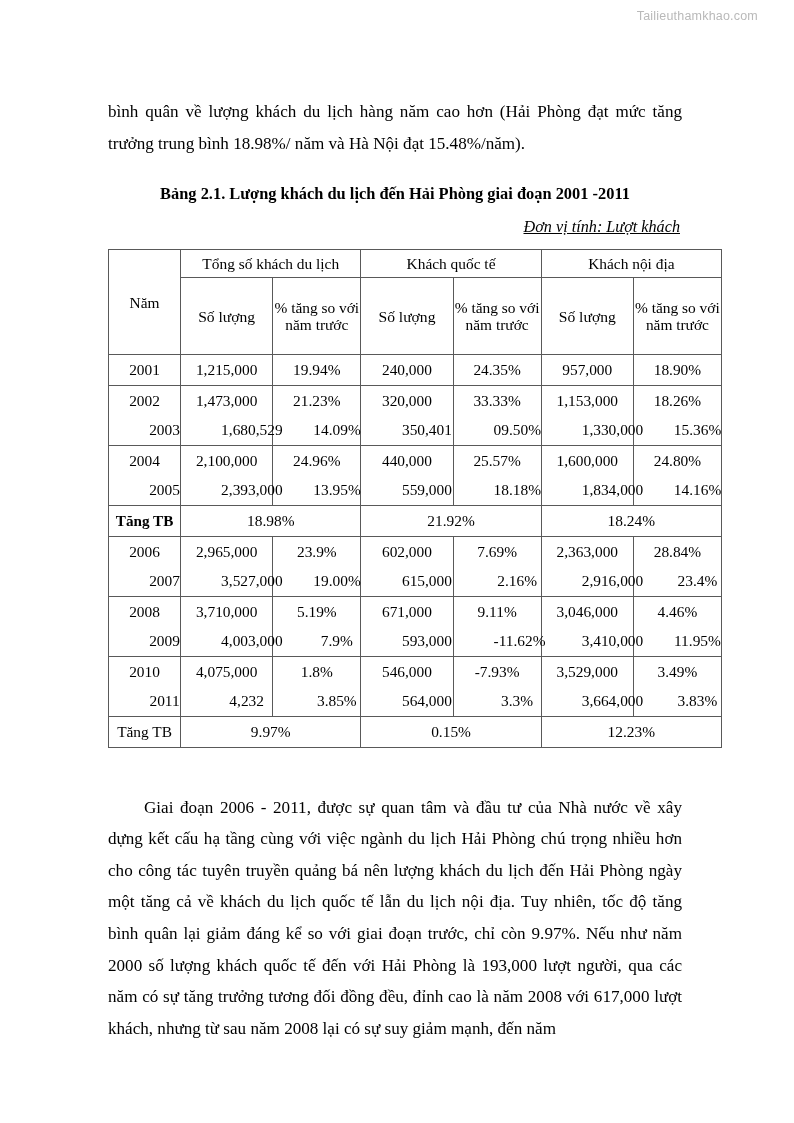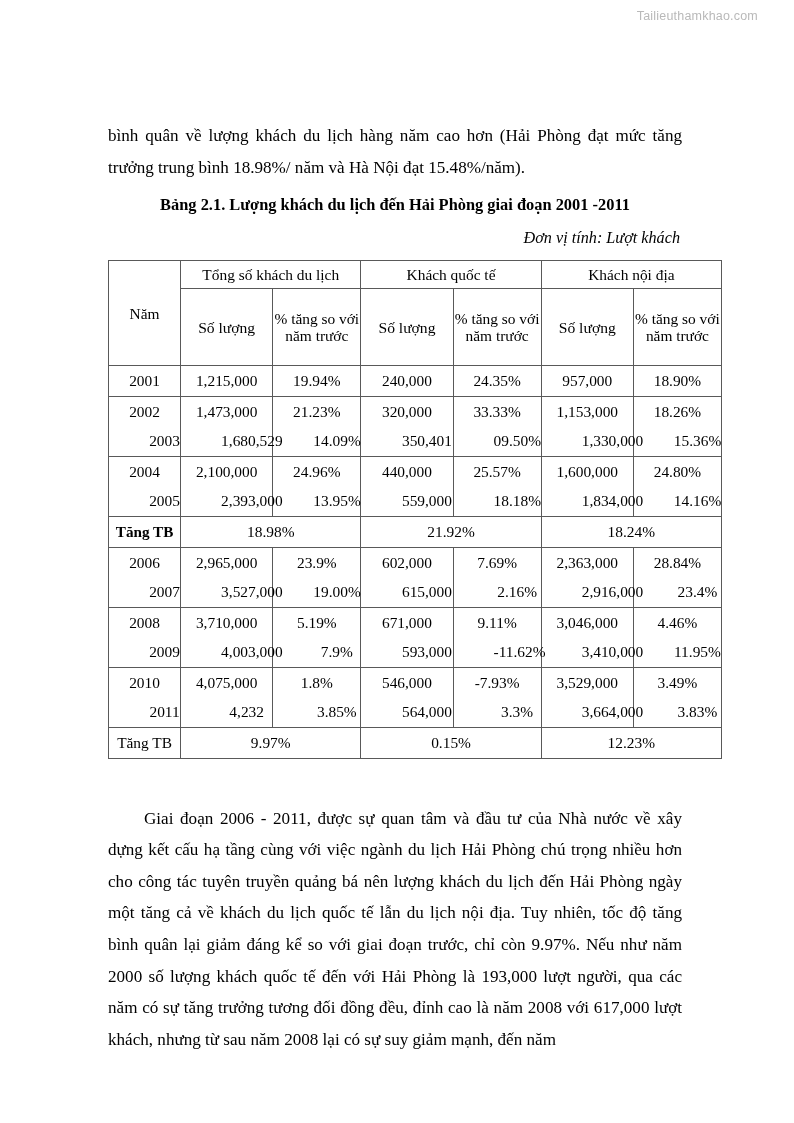--- a/index.html
+++ b/index.html
@@ -32,51 +32,52 @@
     font-size: 12.5px;
     letter-spacing: 0.2px;
     color: #b9b9b9;
     white-space: nowrap;
   }
 
   
   .content {
     position: absolute;
     left: 108px;
-    top: 120px;
+    top: 96px;
     width: 574px;
   }
 
   p.body-text {
     margin: 0;
     font-size: 17.1px;
     line-height: 31.6px;
     text-align: justify;
     text-justify: inter-word;
   }
   p.body-text.indent {
     text-indent: 36px;
     margin-top: 44px;
   }
 
   .table-caption {
-    margin: 8px 0 0 0;
+    margin: 21px 0 0 0;
     font-size: 16.4px;
     font-weight: bold;
     text-align: center;
     line-height: 28px;
   }
 
   .unit-line {
     margin: 6px 0 0 0;
     font-size: 16.2px;
     font-style: italic;
     text-align: right;
     padding-right: 2px;
     line-height: 26px;
+    text-decoration: underline;
   }
 
   .source-line {
     margin: 6px 0 0 0;
     font-size: 16.2px;
     font-style: italic;
     text-align: left;
     padding-left: 52px;
     line-height: 28px;
   }

